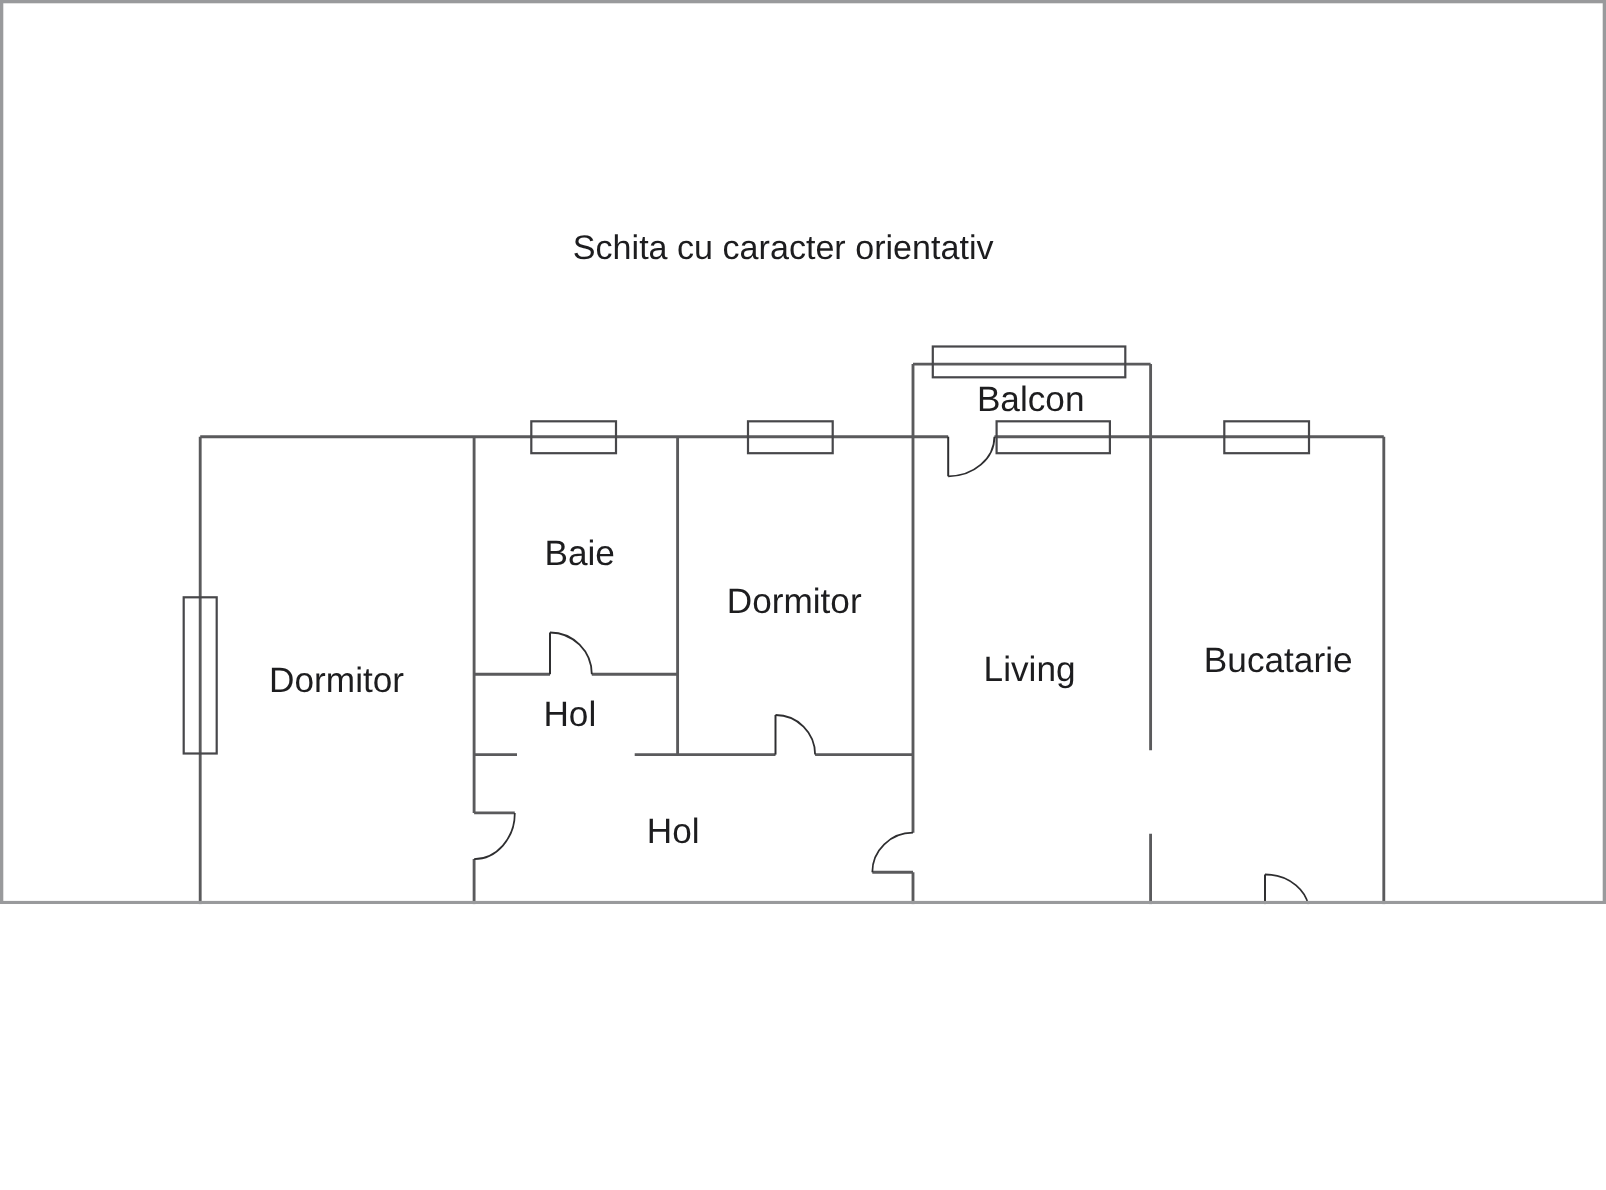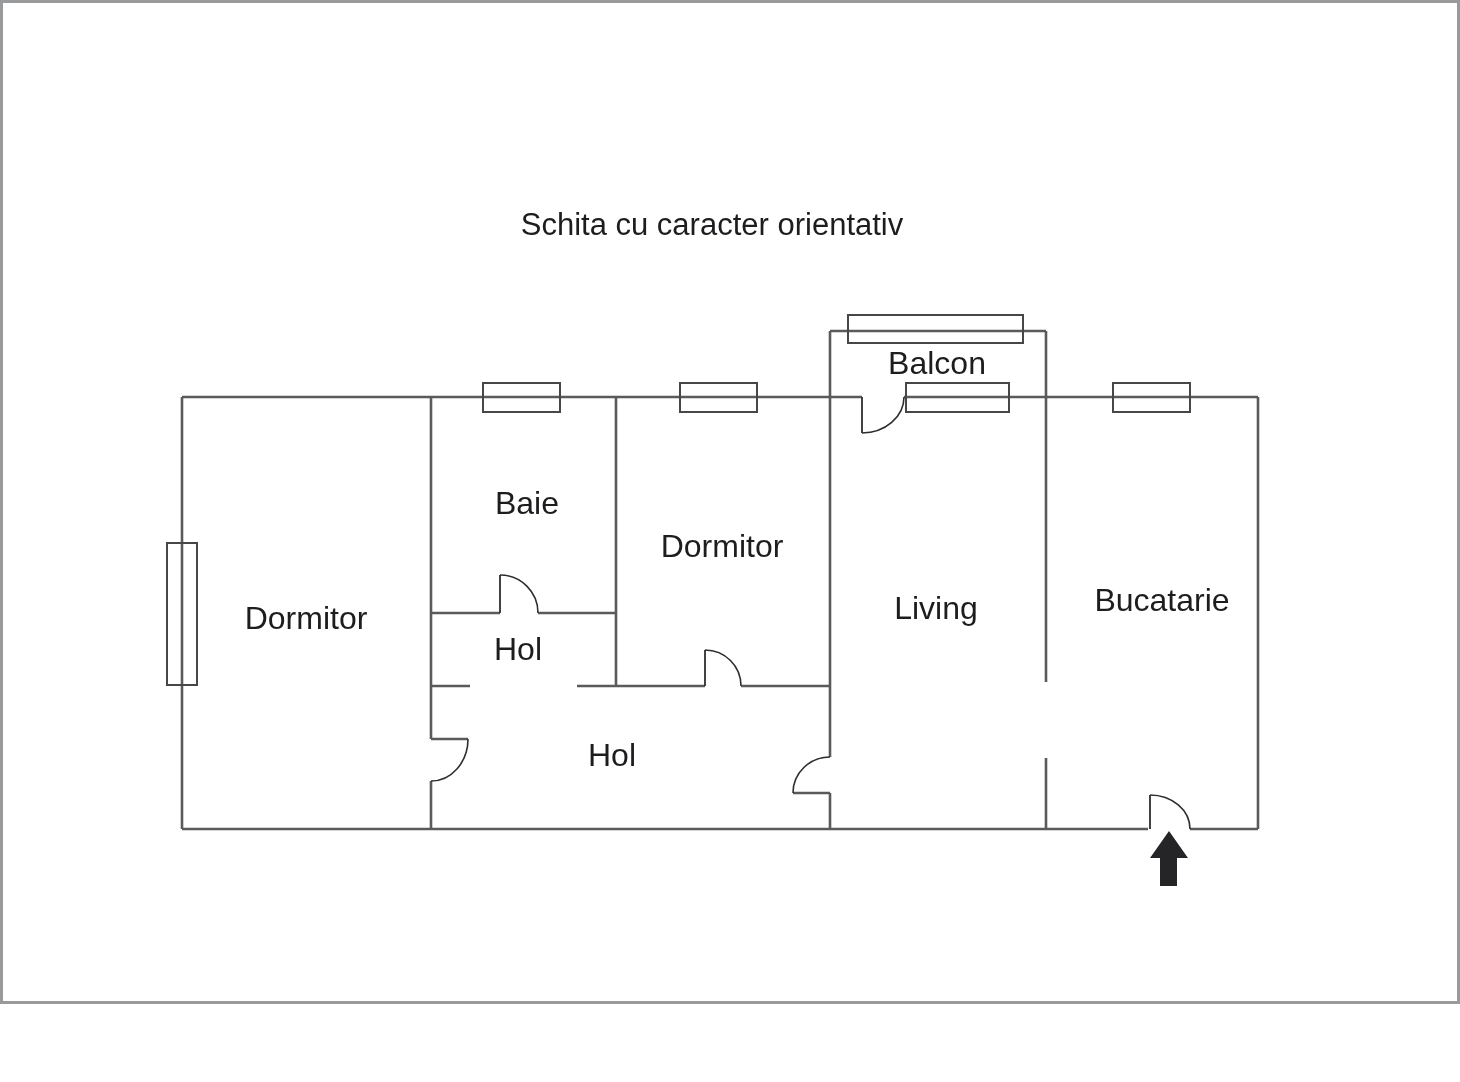--- a/index.html
+++ b/index.html
@@ -1,20 +1,20 @@
 <!DOCTYPE html>
 <html style="--c-background: #ffffff; --c-border: #999a9c; --c-wall: #5a5a5c; --c-window: #47474a; --c-line: #2e2e30; --c-text: #1d1d1f; --c-arrow: #252527;"><head>
 <meta charset="utf-8">
 <style>
   :root{
     --c-background:#ffffff; --c-border:#999a9c; --c-wall:#5a5a5c;
     --c-window:#47474a; --c-line:#2e2e30; --c-text:#1d1d1f; --c-arrow:#252527;
   }
   html,body{margin:0;padding:0;background:#fff;}
-  .canvas{position:relative;width:1460px;height:1004px;background:var(--c-background);overflow:hidden;}
+  .canvas{position:relative;width:1460px;height:822px;background:var(--c-background);overflow:hidden;}
   .frame{position:absolute;inset:0;border:3px solid var(--c-border);pointer-events:none;}
   svg{display:block;width:1460px;height:1082px;}
   .wall{stroke:var(--c-wall);stroke-width:2.6;fill:none;}
   .window{stroke:var(--c-window);stroke-width:2;fill:none;}
   .stub{stroke:var(--c-wall);stroke-width:2.6;fill:none;}
   .leaf{stroke:var(--c-line);stroke-width:1.8;fill:none;}
   .arc{stroke:var(--c-line);stroke-width:1.6;fill:none;}
   .arrow{fill:var(--c-arrow);stroke:none;}
   .room-label{fill:var(--c-text);font-family:"Liberation Sans",sans-serif;font-size:32px;text-anchor:middle;}
   .title-label{fill:var(--c-text);font-family:"Liberation Sans",sans-serif;font-size:31px;text-anchor:middle;}

